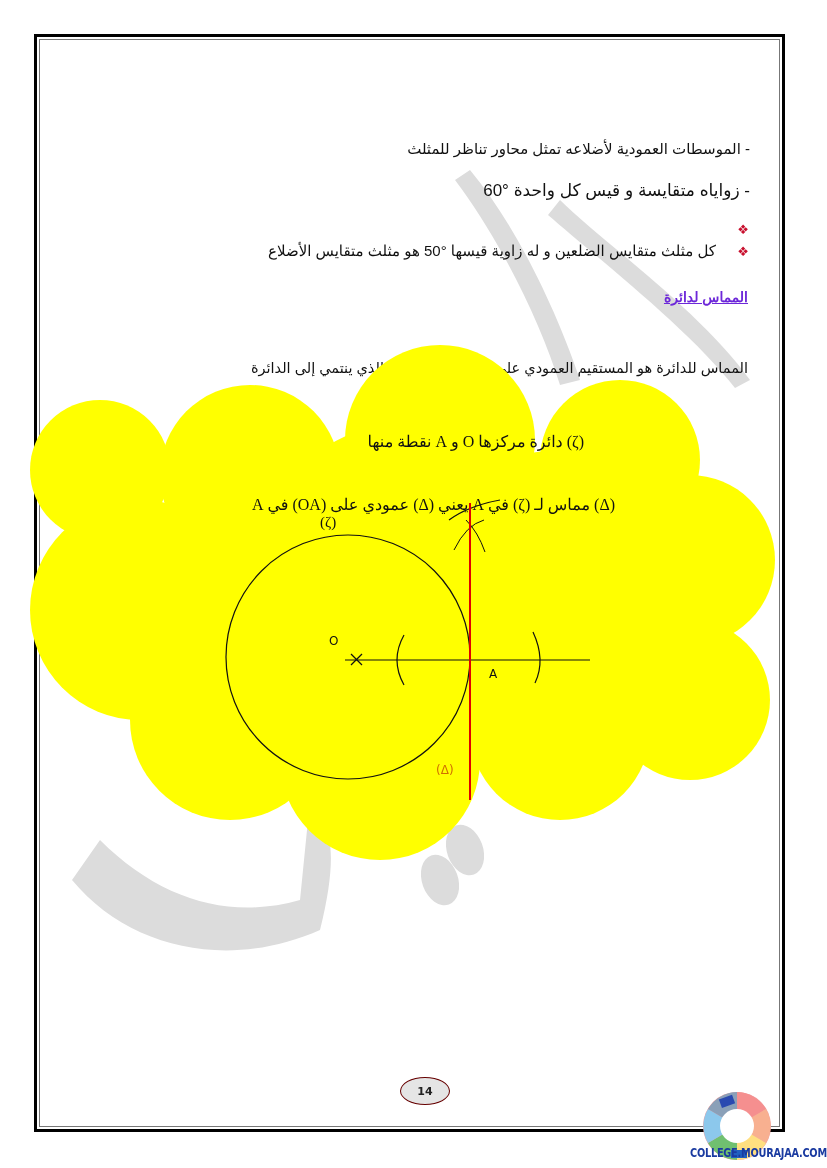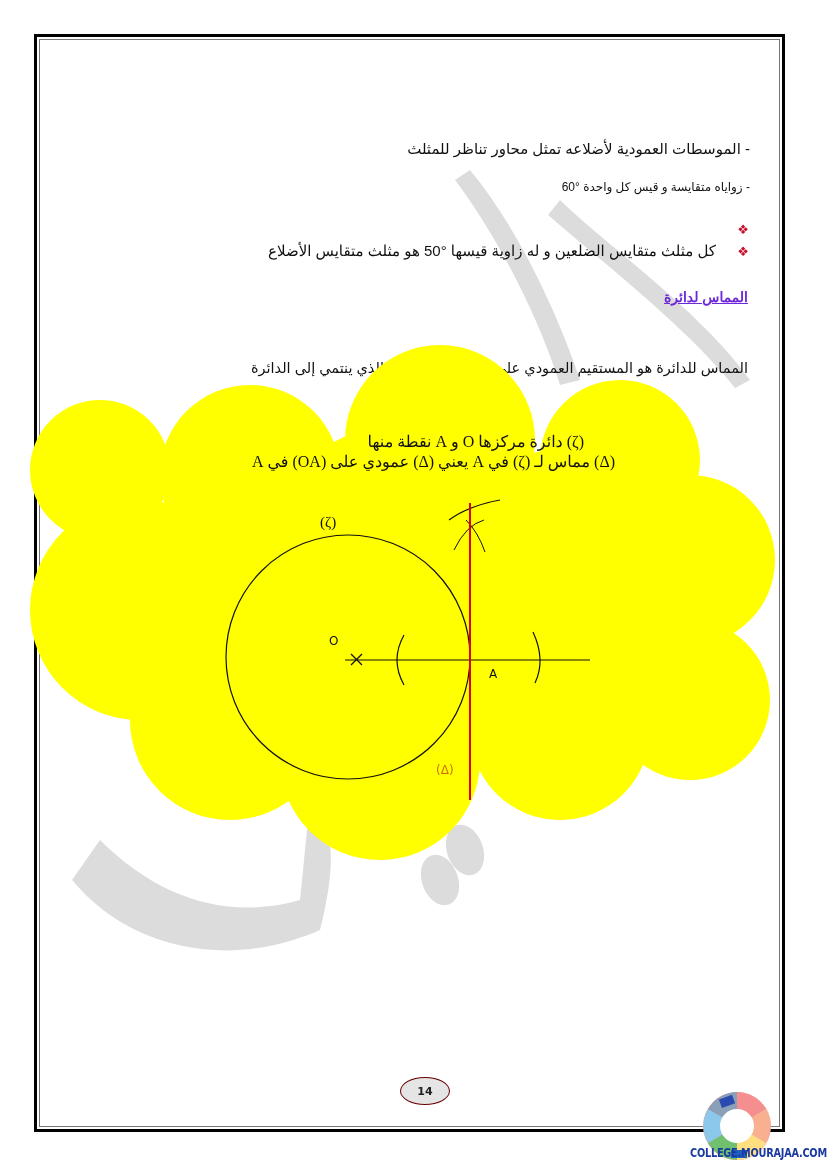--- a/index.html
+++ b/index.html
@@ -2,30 +2,30 @@
 <html><head>
 <meta charset="utf-8">
 <style>
   html,body{margin:0;padding:0;background:#ffffff;}
   body{width:827px;height:1168px;position:relative;overflow:hidden;font-family:"DejaVu Sans","Liberation Sans",sans-serif;}
   .frame-outer{position:absolute;left:34px;top:34px;width:751px;height:1098px;border:3px solid #000;box-sizing:border-box;}
   .frame-inner{position:absolute;left:39px;top:39px;width:741px;height:1088px;border:1px solid #777;box-sizing:border-box;}
   .watermark{position:absolute;left:0;top:0;width:827px;height:1168px;pointer-events:none;}
   .line{position:absolute;direction:rtl;text-align:center;color:#111;font-family:"Liberation Sans","DejaVu Sans",sans-serif;white-space:nowrap;}
   .l1{right:77px;top:140px;font-size:15px;}
-  .l2{right:77px;top:180px;font-size:12px;}
+  .l2{right:77px;top:180px;font-size:17px;}
   .bullets{position:absolute;right:77px;top:218px;direction:rtl;font-family:"Liberation Sans",sans-serif;font-size:15px;color:#111;}
   .bullet-row{display:flex;align-items:center;height:22px;white-space:nowrap;}
   .bullet-icon{color:#c8102e;font-size:13px;margin-left:20px;width:14px;text-align:center;}
   .section-title{position:absolute;right:79px;top:289px;direction:rtl;color:#6d28d9;font-weight:bold;text-decoration:underline;font-size:14px;font-family:"Liberation Sans",sans-serif;}
   .def{right:79px;top:327px;font-size:14.5px;margin-top:33px;}
   .cloud{position:absolute;left:0;top:0;width:827px;height:1168px;}
   .ctext{position:absolute;direction:rtl;white-space:nowrap;font-family:"Liberation Serif","DejaVu Serif",serif;font-size:16px;color:#111;}
   .ct1{right:243px;top:432px;}
-  .ct2{right:212px;top:452px;}
+  .ct2{right:212px;top:495px;}
   .page-num{position:absolute;left:400px;top:1077px;width:50px;height:28px;border-radius:50%;background:#e5e5e5;border:1px solid #600;box-sizing:border-box;display:flex;align-items:center;justify-content:center;font-weight:bold;font-size:11px;color:#222;}
   .logo{position:absolute;left:687px;top:1078px;width:120px;height:90px;}
   .logo-site{position:absolute;left:690px;top:1146px;font-family:"DejaVu Sans",sans-serif;font-weight:bold;font-size:11.5px;color:#1a3aa0;letter-spacing:-0.3px;transform:scaleX(0.85);transform-origin:left;white-space:nowrap;}
 </style>
 </head>
 <body>
 
 <div class="frame-outer"></div>
 <div class="frame-inner"></div>
 

